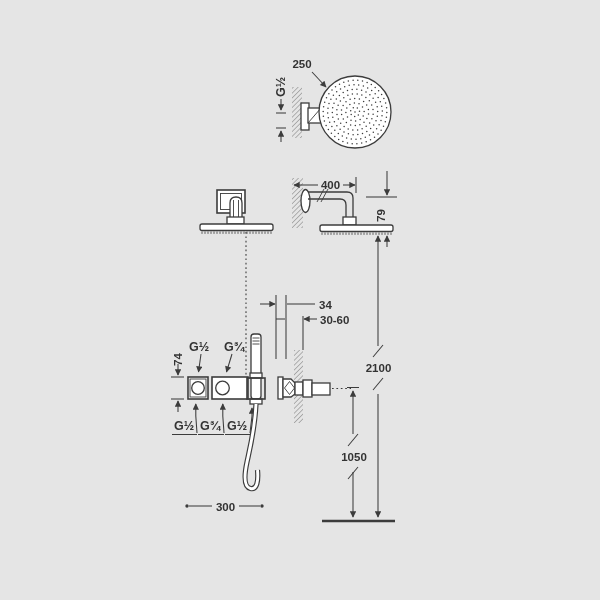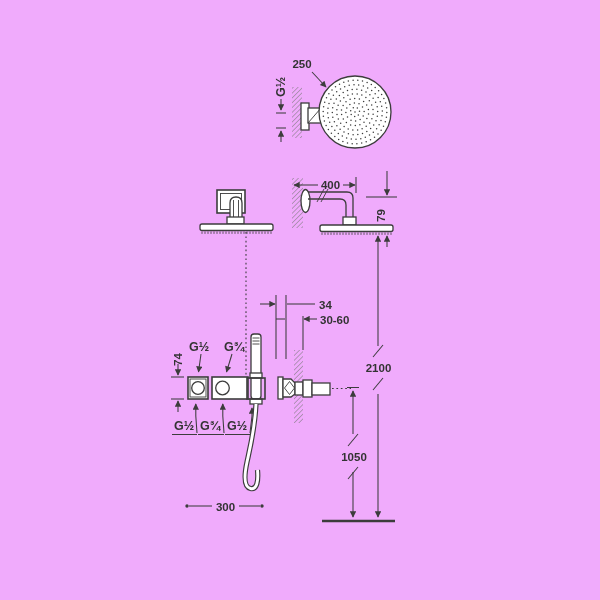--- a/index.html
+++ b/index.html
@@ -1,17 +1,17 @@
 <!DOCTYPE html>
 <html style="--line: #3c3c3c; --text: #333333; --hatch: #757575;"><head>
 <meta charset="utf-8">
 <style>
   :root { --line:#3c3c3c; --text:#333333; --hatch:#757575; }
   html,body { margin:0; padding:0; background:#ffffff; }
-  #stage { position:relative; width:600px; height:600px; background:#f0abfc; overflow:hidden; }
+  #stage { position:relative; width:600px; height:600px; background:#e5e5e5; overflow:hidden; }
   svg text { fill:var(--text); font:700 11.5px "Liberation Sans", sans-serif; }
   svg text.g { font-size:12.5px; }
   .s  { stroke:var(--line); stroke-width:1.3; fill:none; }
   .s2 { stroke:var(--line); stroke-width:1.6; fill:none; }
   .sf { stroke:var(--line); stroke-width:1.3; fill:#ffffff; }
   .sf2{ stroke:var(--line); stroke-width:1.6; fill:#ffffff; }
   .thin { stroke:var(--line); stroke-width:0.9; fill:none; }
   .d  { stroke:var(--line); stroke-width:1.05; fill:none; }
   .dt { stroke:var(--line); stroke-width:1.1; stroke-dasharray:1.7 2.7; fill:none; }
   .fr { stroke:var(--line); stroke-width:0.8; }

